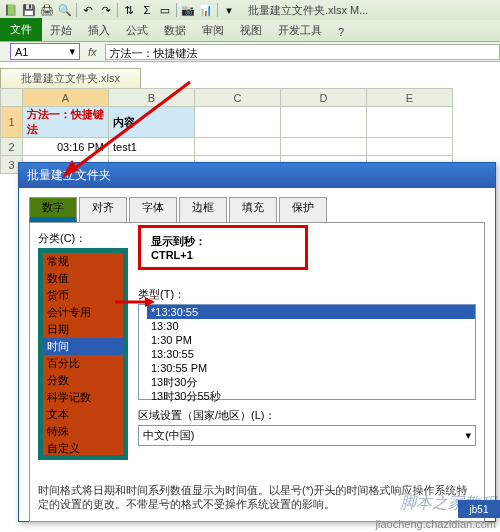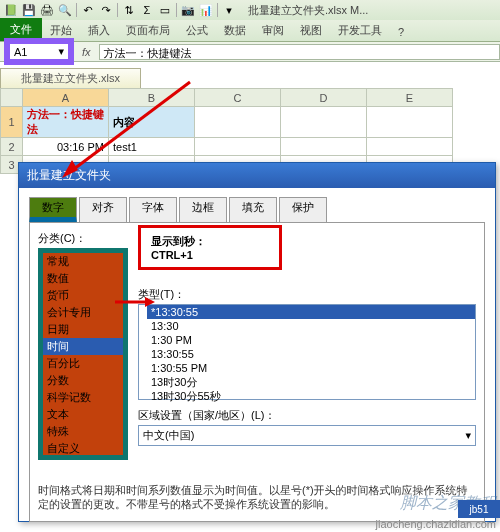--- a/index.html
+++ b/index.html
@@ -8,21 +8,21 @@
 .title-row { height: 20px; background: linear-gradient(#e8f0e0,#d8e8d0); display: flex; align-items: center; padding: 0 4px; gap: 4px; }
 .title-row .ic { width: 14px; height: 14px; display: inline-flex; align-items: center; justify-content: center; }
 .title-row .sep { width: 1px; height: 14px; background: #aaa; }
 .title-text { margin-left: 8px; color: #444; }
 
 .ribbon-tabs { height: 22px; background: linear-gradient(#e8f0e0,#d8e8d0); display: flex; align-items: flex-end; border-bottom: 1px solid #9ab08a; }
 .ribbon-tabs .tab { padding: 3px 8px; color: #444; }
 .ribbon-tabs .file-tab { background: #107c10; color: #fff; padding: 4px 10px; }
 
 .namebox-row { height: 20px; background: #eef4e8; display: flex; align-items: center; border-bottom: 1px solid #a8b8a0; }
-.namebox { width: 70px; border: 6px solid #8b5cf6; background: #fff; padding: 1px 4px; margin-left: 4px; display: flex; justify-content: space-between; align-items: center; }
+.namebox { width: 70px; border: 1px solid #8b5cf6; background: #fff; padding: 1px 4px; margin-left: 10px; display: flex; justify-content: space-between; align-items: center; }
 .fx-label { margin: 0 8px; font-style: italic; color: #555; }
 .formula-bar { flex: 1; border: 1px solid #a8b8a0; background: #fff; padding: 1px 4px; height: 16px; }
 
 .workbook-tab { margin-top: 6px; }
 .workbook-tab span { display: inline-block; background: linear-gradient(#fdfdf5,#f0f0d0); border: 1px solid #b0b090; border-bottom: none; padding: 2px 20px; color: #555; }
 
 .grid { border-collapse: collapse; margin-top: 0; }
 .grid th, .grid td { border: 1px solid #c0c8b8; height: 18px; }
 .grid .corner { width: 22px; background: #e8eee0; }
 .grid .colh { width: 86px; background: #e8eee0; text-align: center; color: #555; font-weight: normal; }
@@ -42,21 +42,21 @@
 .dlg-tabs .t.active { background: #4d7c0f; border-bottom: 6px solid #0369a1; color: #000; }
 .dlg-panel { border: 1px solid #999; height: 300px; padding: 8px; display: flex; gap: 10px; position: relative; }
 
 .cat-col { width: 90px; }
 .cat-label { margin-bottom: 2px; }
 .cat-list { border: 5px solid #0f766e; height: 212px; overflow: hidden; background: #c2410c; }
 .cat-list div { padding: 1px 4px; }
 .cat-list .sel { background: #2a5cb0; color: #fff; }
 
 .right-col { flex: 1; position: relative; }
-.callout { position: absolute; left: 0px; top: -6px; width: 144px; border: 3px solid #d00; background: #fff; padding: 6px 10px; font-weight: bold; font-size: 13px; z-index: 5; }
+.callout { position: absolute; left: 0px; top: -6px; width: 170px; border: 3px solid #d00; background: #fff; padding: 6px 10px; font-weight: bold; font-size: 13px; z-index: 5; }
 .type-label { margin-top: 56px; }
 .type-list { border: 1px solid #7a9ac0; height: 96px; background: #fff; margin-top: 2px; }
 .type-list div { padding: 0 4px; line-height: 14px; margin-left: 8px; }
 .type-list .sel { background: #2a5cb0; color: #fff; }
 .locale-label { margin-top: 8px; }
 .locale-box { border: 1px solid #7a9ac0; background: #fff; padding: 2px 4px; margin-top: 2px; display: flex; justify-content: space-between; align-items: center; }
 
 .desc { position: absolute; left: 8px; bottom: 10px; right: 8px; font-size: 11px; color: #333; line-height: 14px; }
 
 .arrow1 { position: absolute; left: 60px; top: 72px; width: 140px; height: 110px; pointer-events: none; z-index: 20; }
@@ -86,21 +86,20 @@
   <span class="ic">📊</span>
   <span class="sep"></span>
   <span class="ic">▾</span>
   <span class="title-text">批量建立文件夹.xlsx M...</span>
 </div>
 
 <div class="ribbon-tabs">
   <div class="file-tab">文件</div>
   <div class="tab">开始</div>
   <div class="tab">插入</div>
-  <div class="tab">页面布局</div>
   <div class="tab">公式</div>
   <div class="tab">数据</div>
   <div class="tab">审阅</div>
   <div class="tab">视图</div>
   <div class="tab">开发工具</div>
   <div class="tab">?</div>
 </div>
 
 <div class="namebox-row">
   <div class="namebox">

